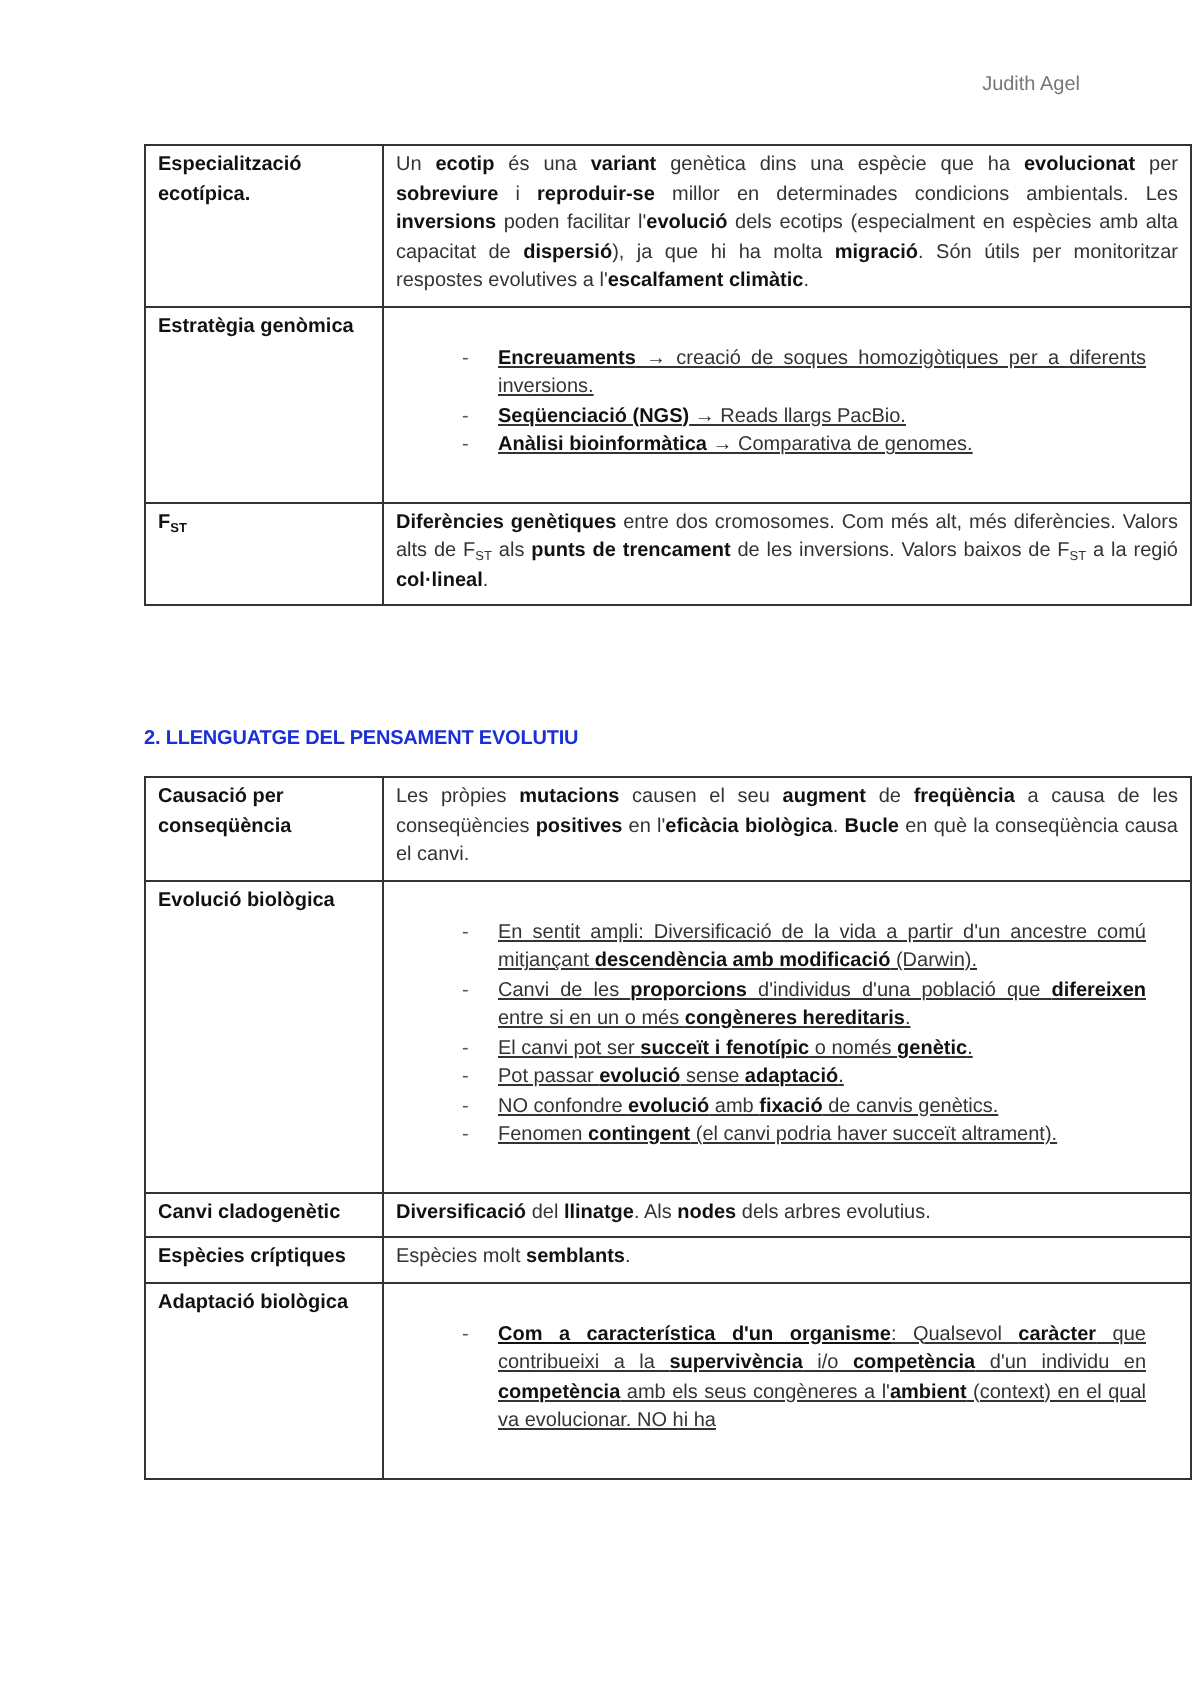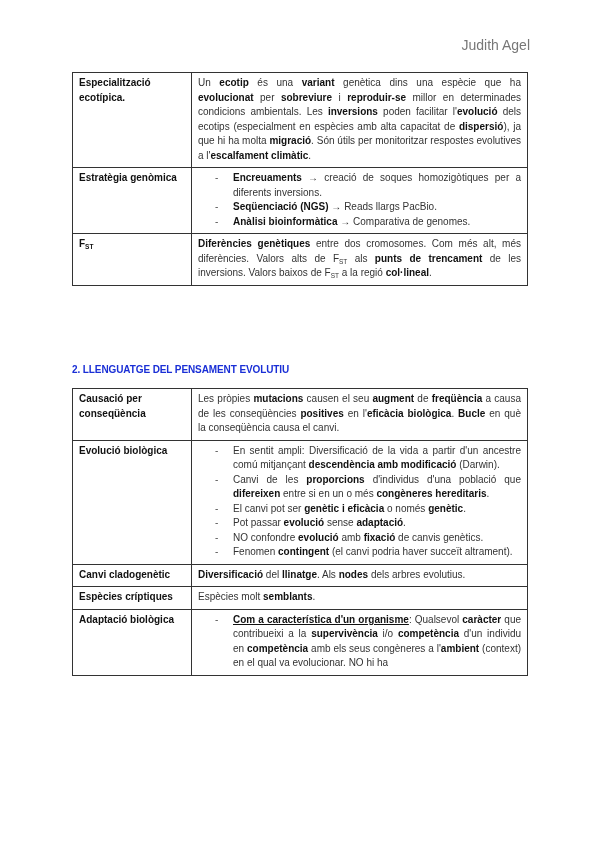--- a/index.html
+++ b/index.html
@@ -1,27 +1,27 @@
 <!DOCTYPE html>
 <html><head>
 <meta charset="utf-8">
 <style>
   html, body { margin: 0; padding: 0; background: #ffffff; }
   body { width: 600px; height: 848px; position: relative; overflow: hidden;
          font-family: "Liberation Sans", sans-serif; color: #222; }
-  .header-name { position: absolute; top: 37px; right: 70px; font-size: 14px; color: #777; }
-  table.gl { position: absolute; left: 72px; width: 456px; border-collapse: collapse; table-layout: fixed; }
+  .header-name { position: absolute; top: 37px; right: 60px; font-size: 10px; color: #777; }
+  table.gl { position: absolute; left: 72px; width: 524px; border-collapse: collapse; table-layout: fixed; }
   table.gl td { border: 1px solid #333; vertical-align: top; font-size: 10px; line-height: 14.5px; padding: 3px 6px 4px 6px; color: #333; }
   table.gl td.term { width: 106px; font-weight: bold; color: #111; }
   table.gl td.def { text-align: justify; }
   table.gl b { color: #111; }
   #t1 { top: 72px; }
   #t2 { top: 388px; }
   .section-title { position: absolute; left: 72px; top: 364px; font-size: 10px; font-weight: bold; color: #1a2fd6; letter-spacing: -0.1px; text-align: center; }
-  ul.dash { list-style: none; margin: 0; padding: 0 0 0 35px; }
+  ul.dash { list-style: none; margin: 16px; padding: 0 0 0 35px; text-decoration: underline; }
   ul.dash li { position: relative; text-align: justify; }
   ul.dash li::before { content: "-"; position: absolute; left: -18px; color: #555; }
   sub { font-size: 6.5px; vertical-align: -2px; line-height: 0; }
 </style>
 </head>
 <body>
 
 <div class="header-name">Judith Agel</div>
 
 <table class="gl" id="t1">
@@ -54,21 +54,21 @@
       <tr>
         <td class="term"><span>Causació per conseqüència</span></td>
         <td class="def"><span>Les pròpies </span><b>mutacions</b><span> causen el seu </span><b>augment</b><span> de </span><b>freqüència</b><span> a causa de les conseqüències </span><b>positives</b><span> en l'</span><b>eficàcia biològica</b><span>. </span><b>Bucle</b><span> en què la conseqüència causa el canvi.</span></td>
       </tr>
       <tr>
         <td class="term"><span>Evolució biològica</span></td>
         <td class="def">
           <ul class="dash">
             <li><span>En sentit ampli: Diversificació de la vida a partir d'un ancestre comú mitjançant </span><b>descendència amb modificació</b><span> (Darwin).</span></li>
             <li><span>Canvi de les </span><b>proporcions</b><span> d'individus d'una població que </span><b>difereixen</b><span> entre si en un o més </span><b>congèneres hereditaris</b><span>.</span></li>
-            <li><span>El canvi pot ser </span><b>genètic i eficàcia</b><span> o només </span><b>genètic</b><span>.</span></li>
+            <li><span>El canvi pot ser </span><b>succeït i fenotípic</b><span> o només </span><b>genètic</b><span>.</span></li>
             <li><span>Pot passar </span><b>evolució</b><span> sense </span><b>adaptació</b><span>.</span></li>
             <li><span>NO confondre </span><b>evolució</b><span> amb </span><b>fixació</b><span> de canvis genètics.</span></li>
             <li><span>Fenomen </span><b>contingent</b><span> (el canvi podria haver succeït altrament).</span></li>
           </ul>
         </td>
       </tr>
       <tr>
         <td class="term"><span>Canvi cladogenètic</span></td>
         <td class="def"><b>Diversificació</b><span> del </span><b>llinatge</b><span>. Als </span><b>nodes</b><span> dels arbres evolutius.</span></td>
       </tr>

